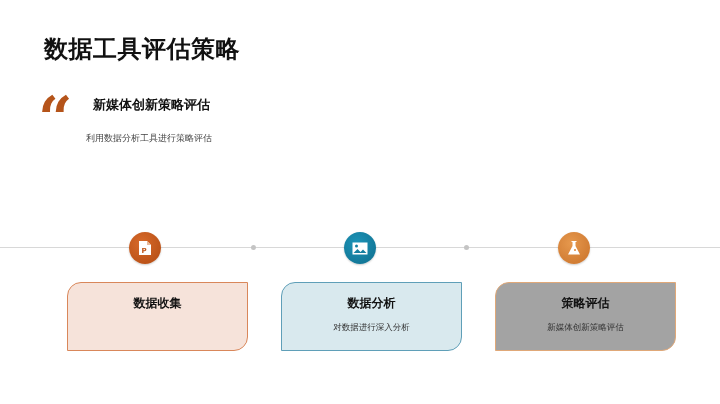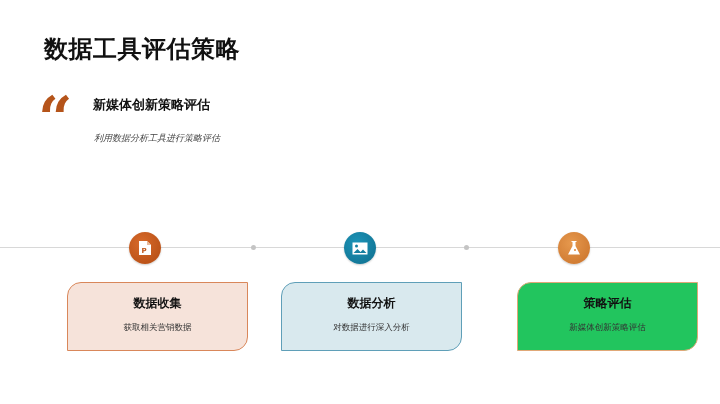--- a/index.html
+++ b/index.html
@@ -1,21 +1,21 @@
 <!DOCTYPE html>
 <html><head>
 <meta charset="utf-8">
 <style>
   html,body{margin:0;padding:0;}
   body{width:720px;height:404px;background:#ffffff;position:relative;overflow:hidden;
        font-family:"DejaVu Sans","Liberation Sans",sans-serif;color:#111;}
   .title{position:absolute;left:44px;top:33px;font-size:24px;font-weight:bold;letter-spacing:0.5px;color:#111;}
   .quote{position:absolute;left:38px;top:88px;font-family:"DejaVu Serif",serif;font-weight:bold;font-size:60px;line-height:60px;color:#b5541a;}
   .sub-title{position:absolute;left:93px;top:96px;font-size:13px;font-weight:bold;color:#111;}
-  .sub-desc{position:absolute;left:94px;top:132px;font-size:9px;color:#444;font-style:italic;}
+  .sub-desc{position:absolute;left:86px;top:132px;font-size:9px;color:#444;}
   .timeline{position:absolute;left:0;top:247px;width:720px;height:1px;background:#d8d8d8;}
   .dot{position:absolute;top:245px;width:5px;height:5px;border-radius:50%;background:#c4c4c4;}
   .node{position:absolute;top:232px;width:32px;height:32px;border-radius:50%;display:flex;align-items:center;justify-content:center;box-shadow:0 1px 2px rgba(0,0,0,0.2);}
   .card{position:absolute;top:282px;width:181px;height:69px;border:1px solid;box-sizing:border-box;border-radius:14px 0 14px 0;text-align:center;}
   .card-title{margin-top:12px;font-size:12px;font-weight:bold;color:#111;}
   .card-desc{margin-top:10px;font-size:8.5px;color:#333;}
 </style>
 </head>
 <body>
 
@@ -31,37 +31,36 @@
 
 <div class="node" style="left:129px;background:radial-gradient(circle at 40% 35%,#d86a2a,#b14a12);">
   <svg width="14" height="16" viewBox="0 0 14 16">
     <path d="M1 1h8l4 4v10H1z" fill="#fff"></path>
     <path d="M9 1v4h4" fill="#e8b99a"></path>
     <text x="3.5" y="12.5" font-size="7" font-family="DejaVu Sans, sans-serif" font-weight="bold" fill="#c0561a">P</text>
   </svg>
 </div>
 <div class="card" style="left:67px;background:#f6e3da;border-color:#d9875a;">
   <div class="card-title">数据收集</div>
-  <div class="card-desc">获取相关营销数据</div>
 </div>
 
 <div class="node" style="left:344px;background:radial-gradient(circle at 40% 35%,#1c94b8,#0f6d8c);">
   <svg width="16" height="13" viewBox="0 0 16 13">
     <rect x="0.5" y="0.5" width="15" height="12" fill="#fff"></rect>
     <circle cx="4.5" cy="4" r="1.5" fill="#157fa0"></circle>
     <path d="M1.5 11l4-4 3 3 2.5-2.5 3.5 3.5z" fill="#157fa0"></path>
   </svg>
 </div>
 <div class="card" style="left:281px;background:#d9e9ee;border-color:#5f9fb8;text-align:center;">
   <div class="card-title">数据分析</div>
   <div class="card-desc">对数据进行深入分析</div>
 </div>
 
 <div class="node" style="left:558px;background:radial-gradient(circle at 40% 35%,#e6984d,#c9722a);">
   <svg width="14" height="16" viewBox="0 0 14 16">
     <path d="M4.5 1h5v1h-1v4l4.5 8.5H1L5.5 6V2h-1z" fill="#fff"></path>
     <circle cx="8" cy="10" r="1" fill="#dc8638"></circle>
   </svg>
 </div>
-<div class="card" style="left:495px;background:#22c55e;border-color:#e0a878;margin-left:22px;">
+<div class="card" style="left:495px;background:#a3a3a3;border-color:#e0a878;">
   <div class="card-title">策略评估</div>
   <div class="card-desc">新媒体创新策略评估</div>
 </div>
 
 </body></html>

